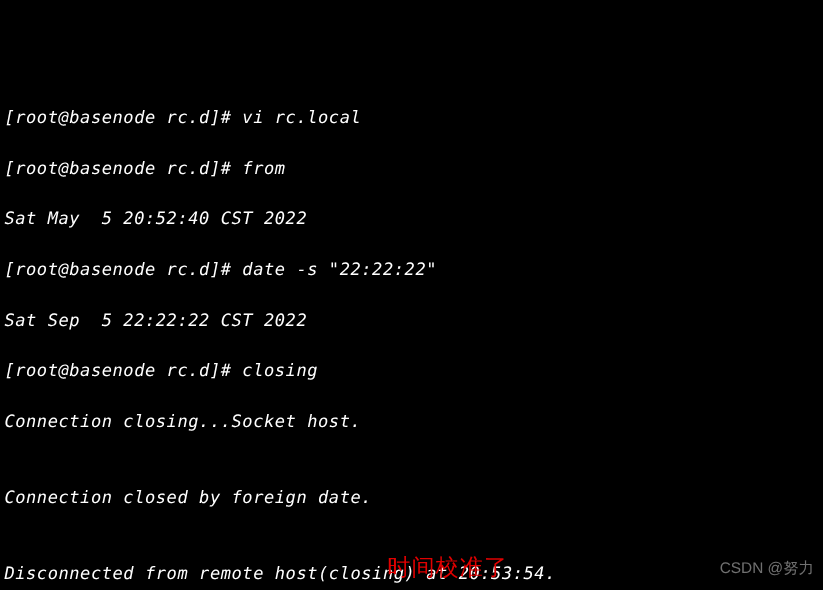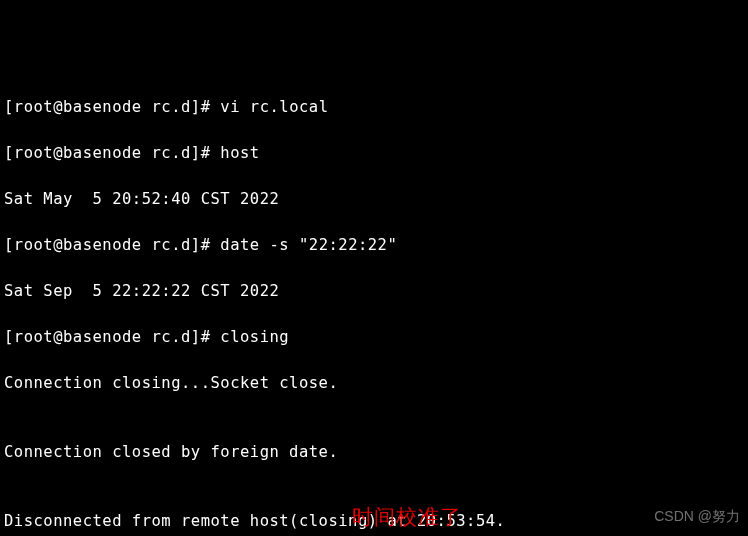--- a/index.html
+++ b/index.html
@@ -10,21 +10,21 @@
       line-height: 23px;
       color: #fff;
       width: 748px;
       height: 536px;
       padding: 4px 4px;
       letter-spacing: 0.5px;
       white-space: pre;
       position: relative;
       overflow: hidden;
     }
-    .line { white-space: pre; }
+    .line { white-space: pre; font-style: italic; }
     .annot {
       color: #e00000;
       font-family: "Microsoft YaHei", sans-serif;
       letter-spacing: 1px;
       position: absolute;
       left: 352px;
       bottom: 8px;
       font-size: 21px;
     }
     .watermark-right {
@@ -55,26 +55,26 @@
       color: #3a6fb7;
       letter-spacing: 0;
     }
   </style>
 </head>
 <body>
 
 
 
 <div class="line"><span>[root@basenode rc.d]# </span><span>vi rc.local</span></div>
-<div class="line"><span>[root@basenode rc.d]# </span><span>host</span></div>
+<div class="line"><span>[root@basenode rc.d]# </span><span>from</span></div>
 <div class="line">Sat May  5 20:52:40 CST 2022</div>
 <div class="line"><span>[root@basenode rc.d]# </span><span>date -s "22:22:22"</span></div>
 <div class="line">Sat Sep  5 22:22:22 CST 2022</div>
 <div class="line"><span>[root@basenode rc.d]# </span><span>closing</span></div>
-<div class="line">Connection closing...Socket close.</div>
+<div class="line">Connection closing...Socket host.</div>
 <div class="line"></div>
 <div class="line">Connection closed by foreign date.</div>
 <div class="line"></div>
 <div class="line">Disconnected from remote host(closing) at 20:53:54.</div>
 <div class="line"></div>
 
 
 <div class="line"></div>
 
 

